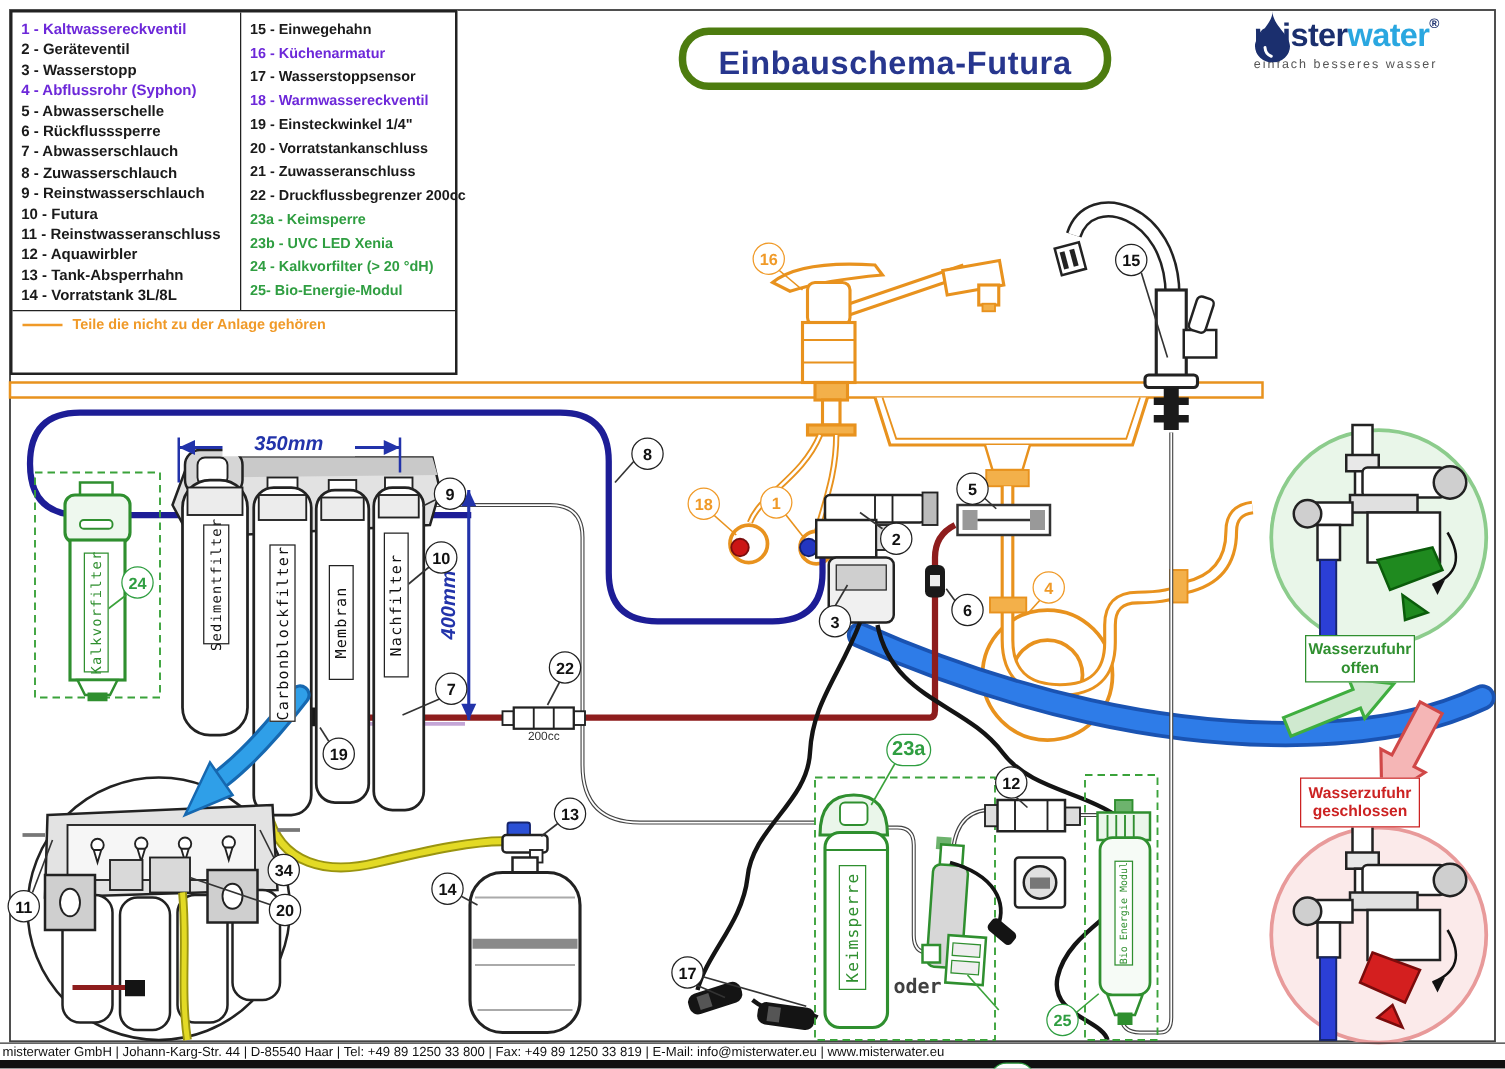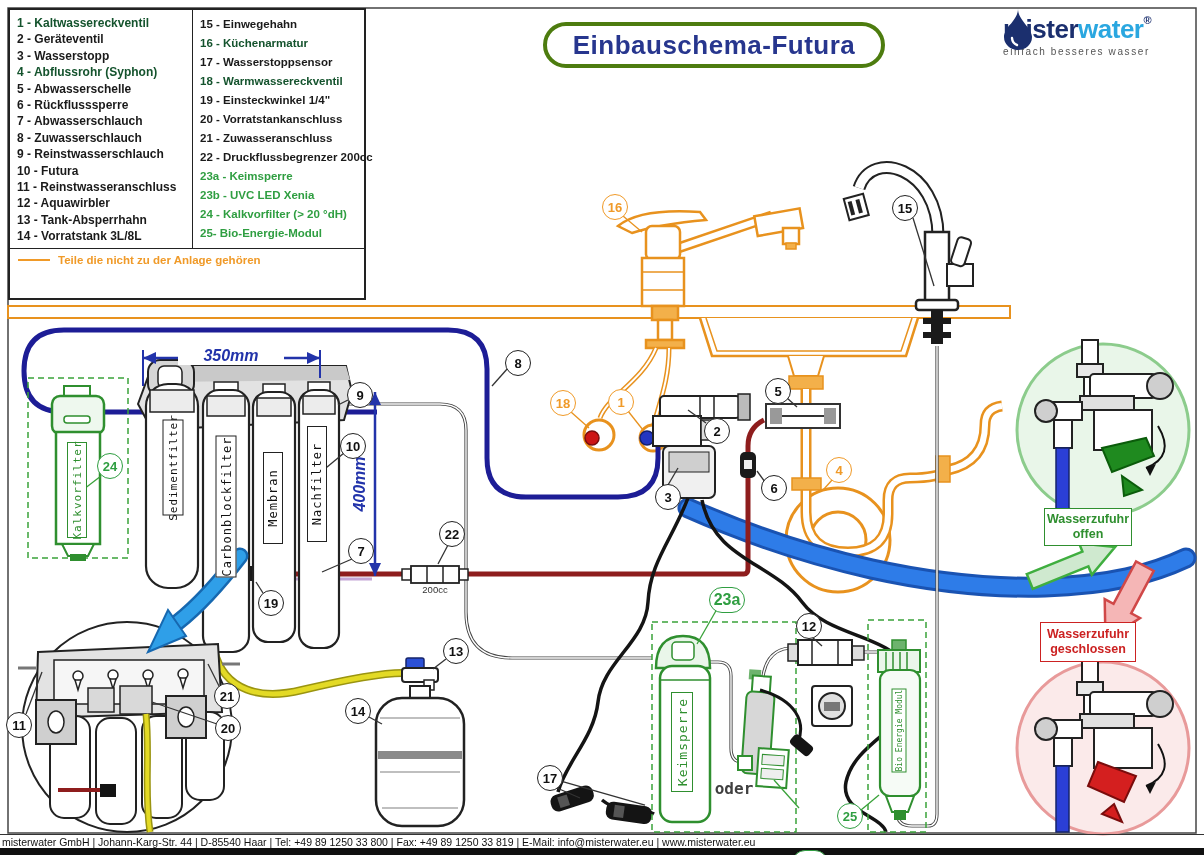--- a/index.html
+++ b/index.html
@@ -8,30 +8,30 @@
   svg{position:absolute;left:0;top:0;}
   
   .legend{position:absolute;left:8px;top:8px;width:358px;height:292px;background:#fff;
           border:2px solid #222;box-sizing:border-box;z-index:5;}
   .legend-cols{display:flex;height:238px;}
   .legend-col{padding:5px 0 0 7px;box-sizing:border-box;}
   .legend-col.left{width:182px;}
   .legend-col.right{width:172px;border-left:1.5px solid #222;}
   .lrow{font:bold 12px "Liberation Sans",sans-serif;white-space:nowrap;color:#1a1a1a;line-height:16.4px;}
   .legend-col.right .lrow{line-height:19px;font-size:11.5px;}
-  .lrow.orange{color:#14532d;} .lrow.green{color:#2f9e41;}
+  .lrow.orange{color:#6d28d9;} .lrow.green{color:#2f9e41;}
   .legend-notes{border-top:1.5px solid #222;padding-top:3px;}
   .nrow{display:flex;align-items:center;height:16px;}
   .nswatch{width:32px;height:0;border-top:2px solid #555;margin:0 8px 0 8px;flex:none;}
   .nrow .ntext{font:bold 11.5px "Liberation Sans",sans-serif;white-space:nowrap;color:#1a1a1a;}
   .nrow.green .nswatch{border-top-color:#2f9e41;} .nrow.green .ntext{color:#2f9e41;}
   .nrow.orange .nswatch{border-top-color:#f09a28;} .nrow.orange .ntext{color:#f09a28;}
   
-  .title-pill{position:absolute;left:543px;top:22px;width:334px;height:38px;border:4px solid #4d7c0f;
-              border-radius:24px;display:flex;align-items:center;justify-content:center;background:#fff;z-index:5;}
+  .title-pill{position:absolute;left:543px;top:22px;width:334px;height:38px;border:6px solid #4d7c0f;
+              border-radius:24px;display:flex;align-items:flex-end;justify-content:center;background:#fff;z-index:5;}
   .title-pill span{font:bold 26px "Liberation Sans",sans-serif;color:#27368e;letter-spacing:.5px;}
   
   .logo{position:absolute;left:1003px;top:8px;width:195px;height:54px;display:flex;align-items:center;z-index:5;}
   .logo .drop{flex:none;margin-right:6px;}
   .brand{line-height:24px;}
   .brand .a{font:bold 26px "Liberation Sans",sans-serif;color:#1b2f6e;letter-spacing:-.5px;}
   .brand .b{font:bold 26px "Liberation Sans",sans-serif;color:#2aa7e0;letter-spacing:-.5px;}
   .brand .reg{font:bold 11px "Liberation Sans",sans-serif;color:#1b2f6e;vertical-align:top;}
   .tagline{font:10px "Liberation Sans",sans-serif;color:#555;letter-spacing:1.6px;margin-top:1px;}
   
@@ -539,21 +539,21 @@
       <div class="callout black" style="left: 6px; top: 712px;">11</div>
       <div class="callout black" style="left: 796px; top: 613px;">12</div>
       <div class="callout black" style="left: 443px; top: 638px;">13</div>
       <div class="callout black" style="left: 345px; top: 698px;">14</div>
       <div class="callout black" style="left: 892px; top: 195px;">15</div>
       <div class="callout orange" style="left: 602px; top: 194px;">16</div>
       <div class="callout black" style="left: 537px; top: 765px;">17</div>
       <div class="callout orange" style="left: 550px; top: 390px;">18</div>
       <div class="callout black" style="left: 258px; top: 590px;">19</div>
       <div class="callout black" style="left: 215px; top: 715px;">20</div>
-      <div class="callout black" style="left: 214px; top: 683px;">21</div>
+      <div class="callout black" style="left: 214px; top: 683px;">34</div>
       <div class="callout black" style="left: 439px; top: 521px;">22</div>
       <div class="callout green wide" style="left: 709px; top: 587px;">23a</div>
       <div class="callout green wide" style="left: 792px; top: 850px;">23b</div>
       <div class="callout green" style="left: 97px; top: 453px;">24</div>
       <div class="callout green" style="left: 837px; top: 803px;">25</div>
     </div>
 
 <div class="footer-line"></div>
 <div class="footer-text">misterwater GmbH | Johann-Karg-Str. 44 | D-85540 Haar | Tel: +49 89 1250 33 800 | Fax: +49 89 1250 33 819 | E-Mail: info@misterwater.eu | www.misterwater.eu</div>
 <div class="footer-bar"></div>

